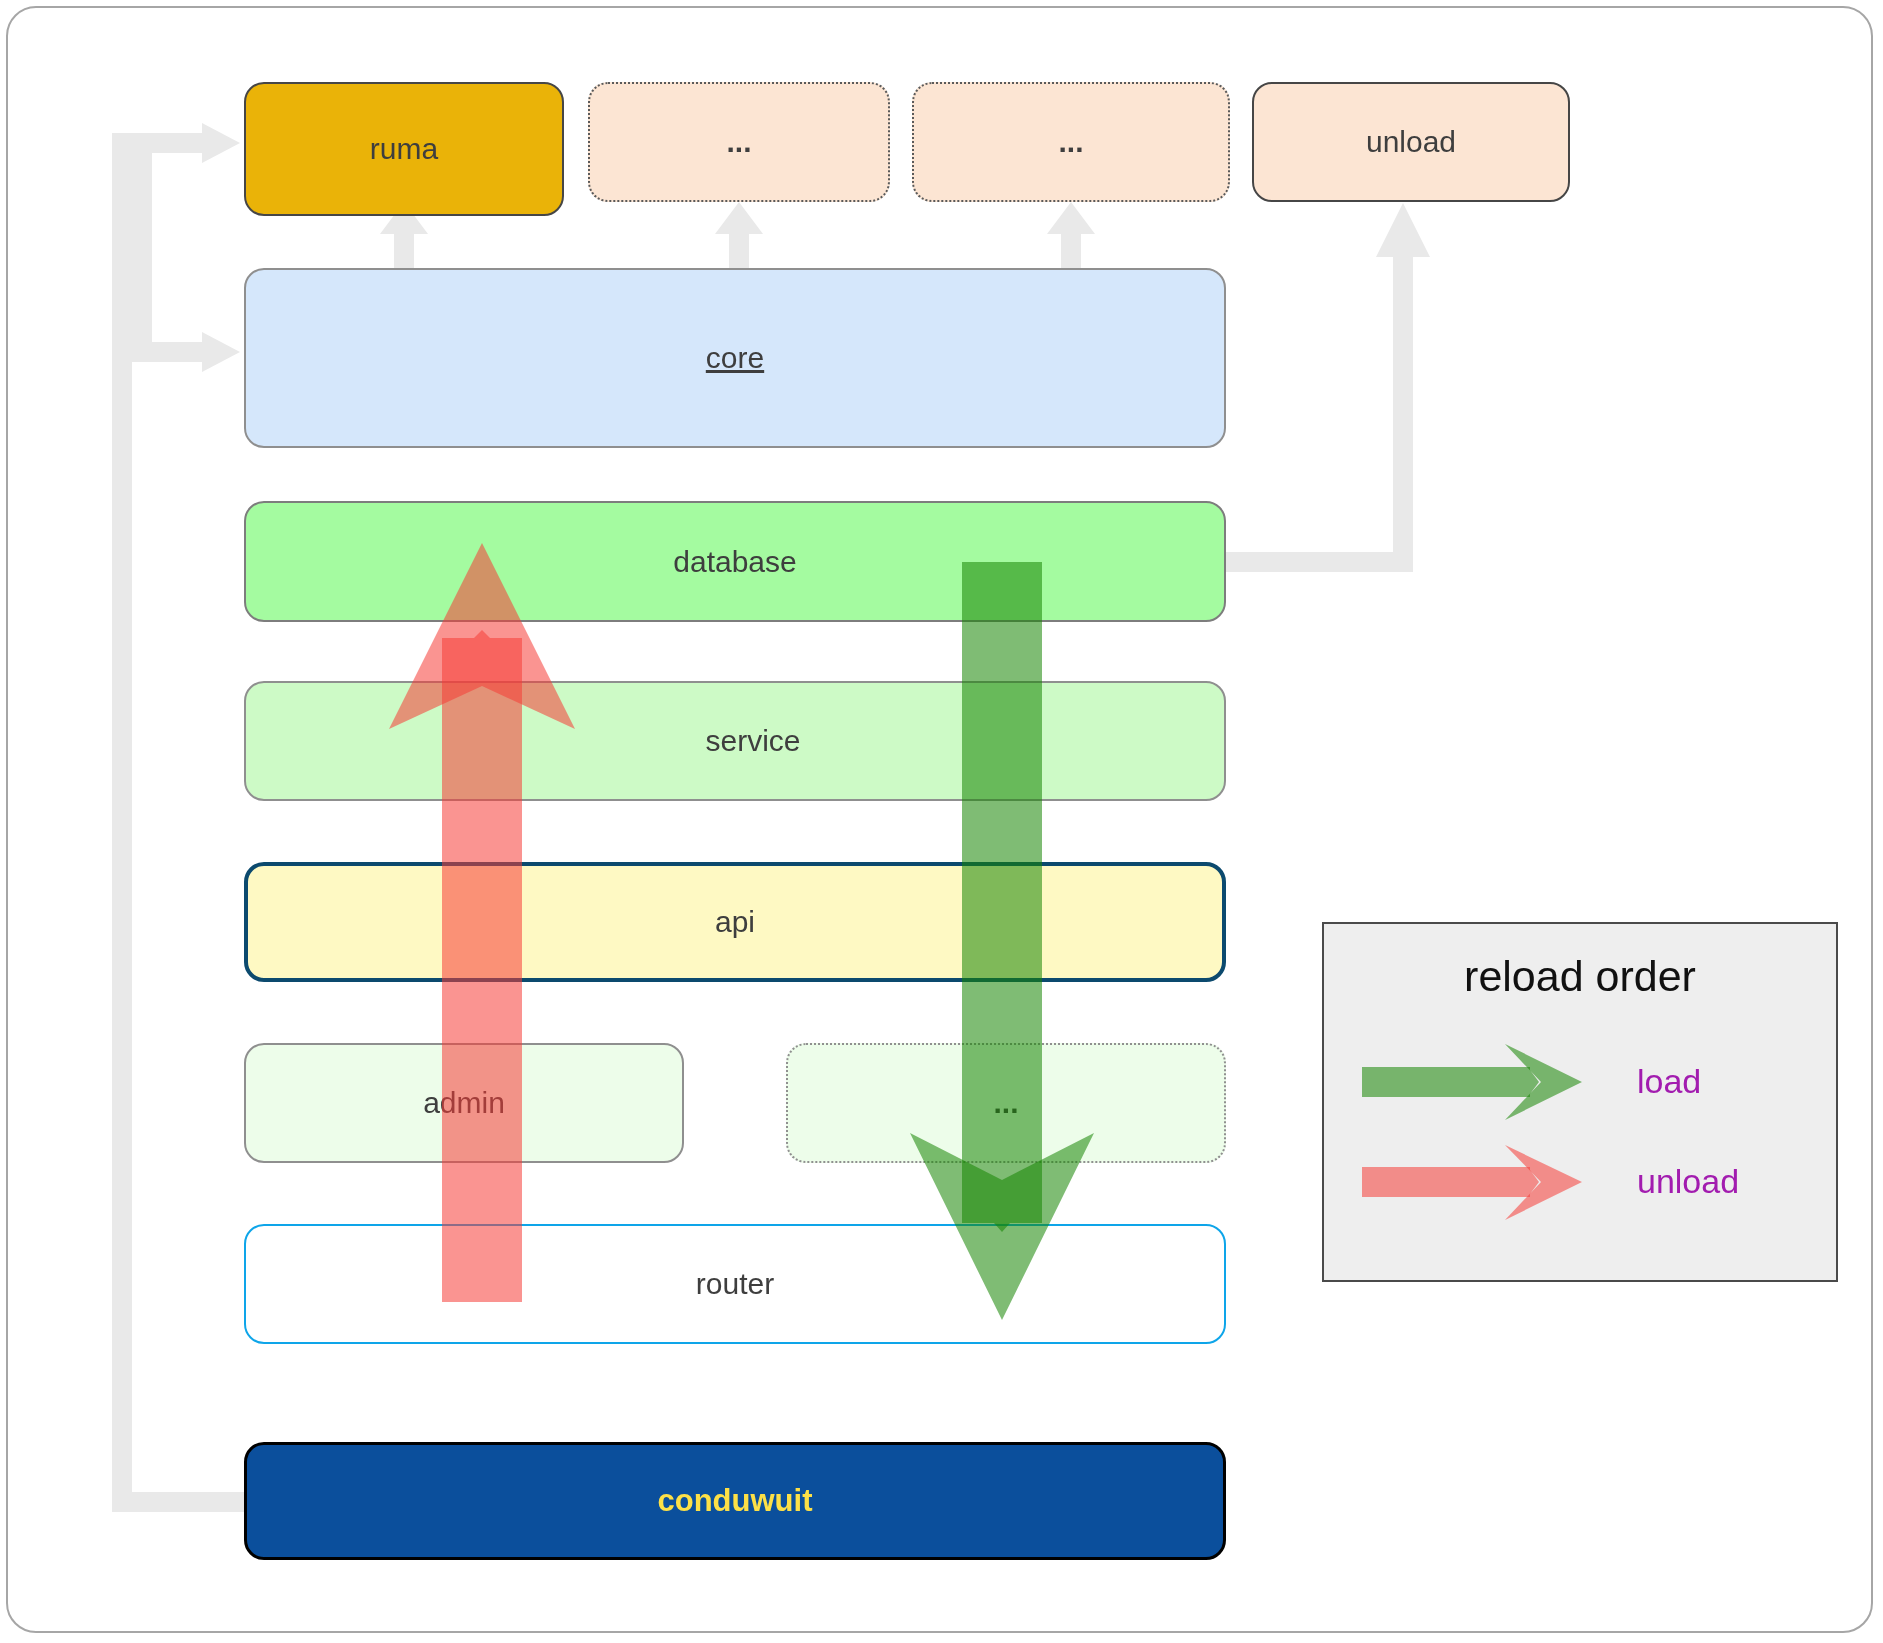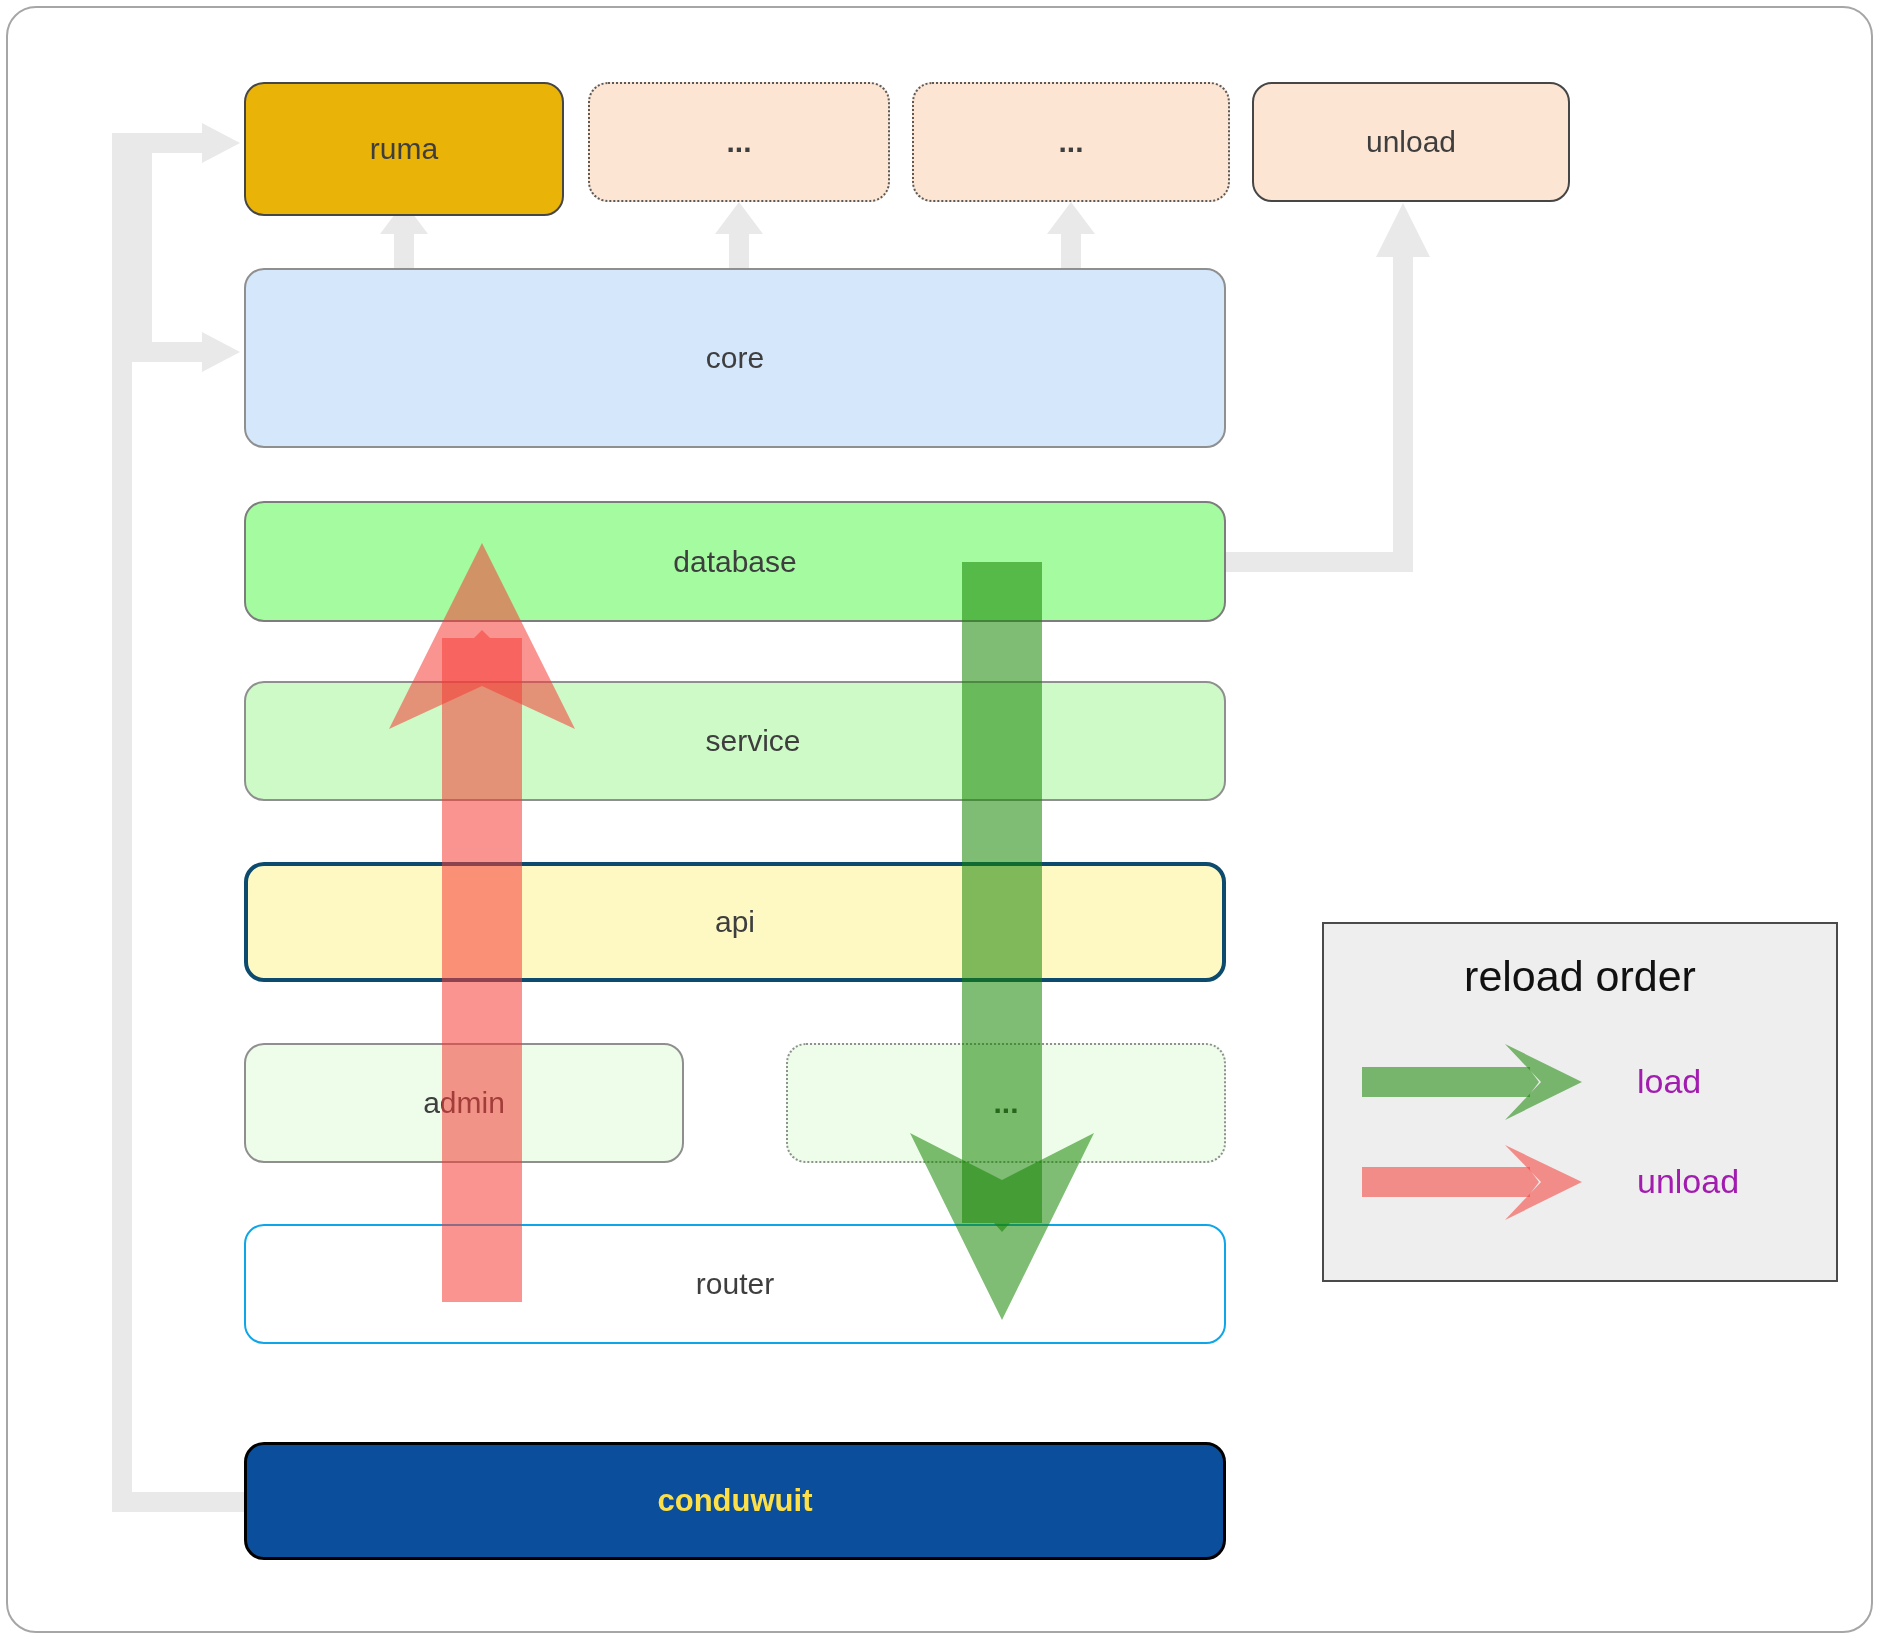--- a/index.html
+++ b/index.html
@@ -39,21 +39,21 @@
     z-index: 2;
     font-size: 30px;
     color: #3e3e3e;
     font-weight: 500;
   }
 
   .b-ruma      { left: 244px;  top: 82px;   width: 320px; height: 134px; background: #eab308; border: 2px solid #464646; }
   .b-more1     { left: 588px;  top: 82px;   width: 302px; height: 120px; background: #fce5d3; border: 2px dotted #5a5a5a; font-weight: 700; }
   .b-more2     { left: 912px;  top: 82px;   width: 318px; height: 120px; background: #fce5d3; border: 2px dotted #5a5a5a; font-weight: 700; }
   .b-rocksdb   { left: 1252px; top: 82px;   width: 318px; height: 120px; background: #fce5d3; border: 2px solid #464646; }
-  .b-core      { left: 244px;  top: 268px;  width: 982px; height: 180px; background: #d5e7fb; border: 2px solid #8f8f8f; }
+  .b-core      { left: 244px;  top: 268px;  width: 982px; height: 180px; background: #d5e7fb; border: 2px solid #8f8f8f; text-decoration: underline; }
   .b-database  { left: 244px;  top: 501px;  width: 982px; height: 121px; background: #a4fba0; border: 2px solid #7d7d7d; }
   .b-service   { left: 244px;  top: 681px;  width: 982px; height: 120px; background: #cdfac6; border: 2px solid #8f8f8f; padding-left: 36px; }
   .b-api       { left: 244px;  top: 862px;  width: 982px; height: 120px; background: #fef9c3; border: 4px solid #0c4a6e; }
   .b-admin     { left: 244px;  top: 1043px; width: 440px; height: 120px; background: #edfdea; border: 2px solid #8f8f8f; }
   .b-svcmore   { left: 786px;  top: 1043px; width: 440px; height: 120px; background: #edfdea; border: 2px dotted #909090; font-weight: 700; }
   .b-router    { left: 244px;  top: 1224px; width: 982px; height: 120px; background: #ffffff; border: 2px solid #0ea5e9; }
   .b-conduwuit { left: 244px;  top: 1442px; width: 982px; height: 118px; background: #0b4f9c; border: 3px solid #000000;
                  color: #fde047; font-weight: 700; font-size: 31px; }
 
   .legend {

